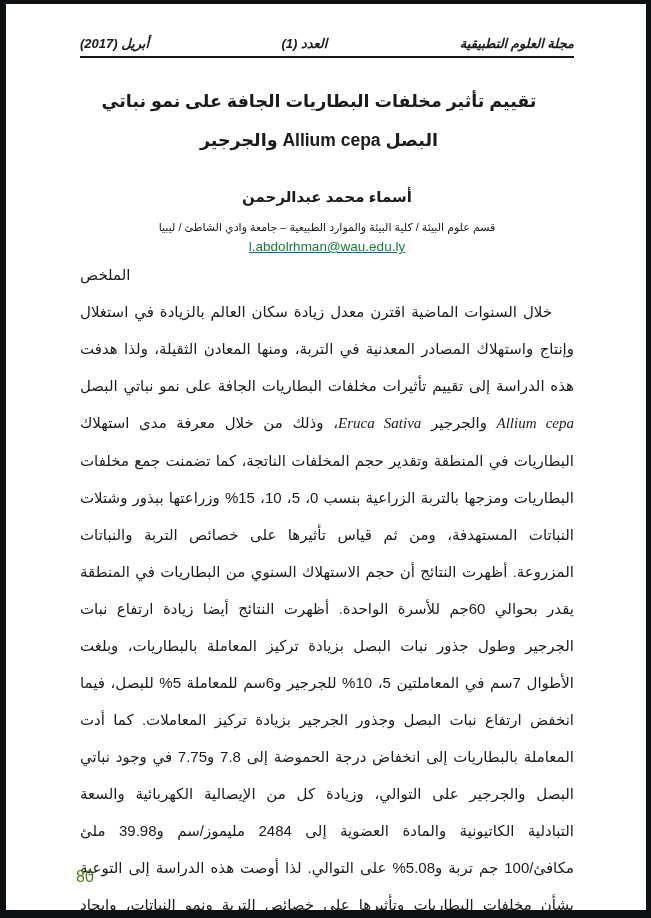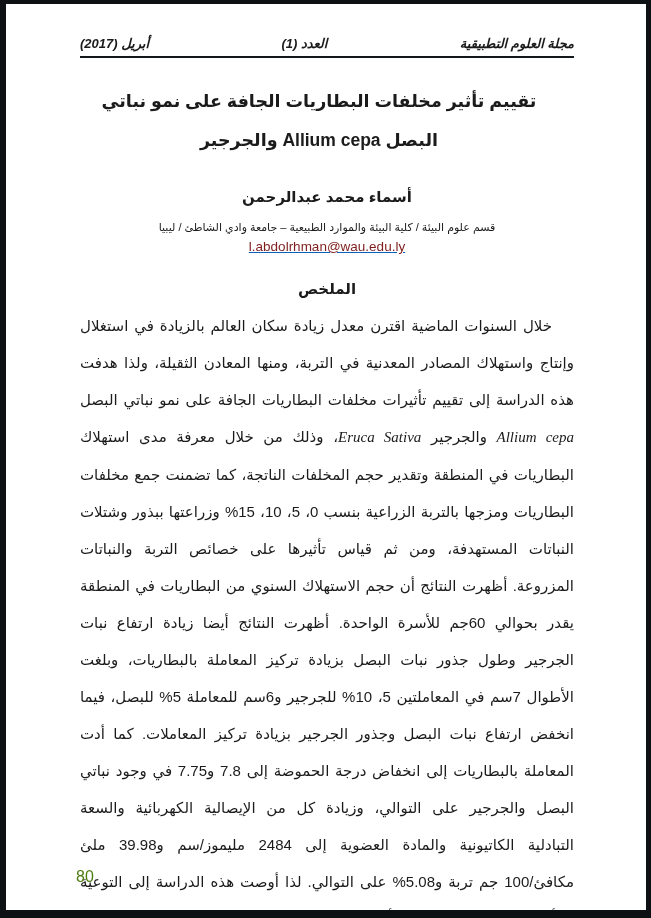--- a/index.html
+++ b/index.html
@@ -64,31 +64,31 @@
     text-align: center;
     font-size: 11px;
   }
   .email-line {
     margin-top: 5px;
     text-align: center;
     font-size: 13.5px;
     direction: ltr;
   }
   .email-link {
-    color: #7f1d1d;
+    color: #15803d;
     text-decoration: underline;
     text-decoration-color: #0b61b8;
   }
 
   
   .abstract-heading {
-    margin: 26px 0 0 0;
+    margin: 12px 0 0 0;
     font-size: 15px;
-    font-weight: bold;
-    text-align: center;
+    font-weight: normal;
+    text-align: left;
   }
   .abstract-paragraph {
     margin: 9px 0 0 0;
     font-size: 15px;
     line-height: 37px;
     text-align: justify;
     text-indent: 22px;
     word-spacing: 1px;
   }
   .species {

